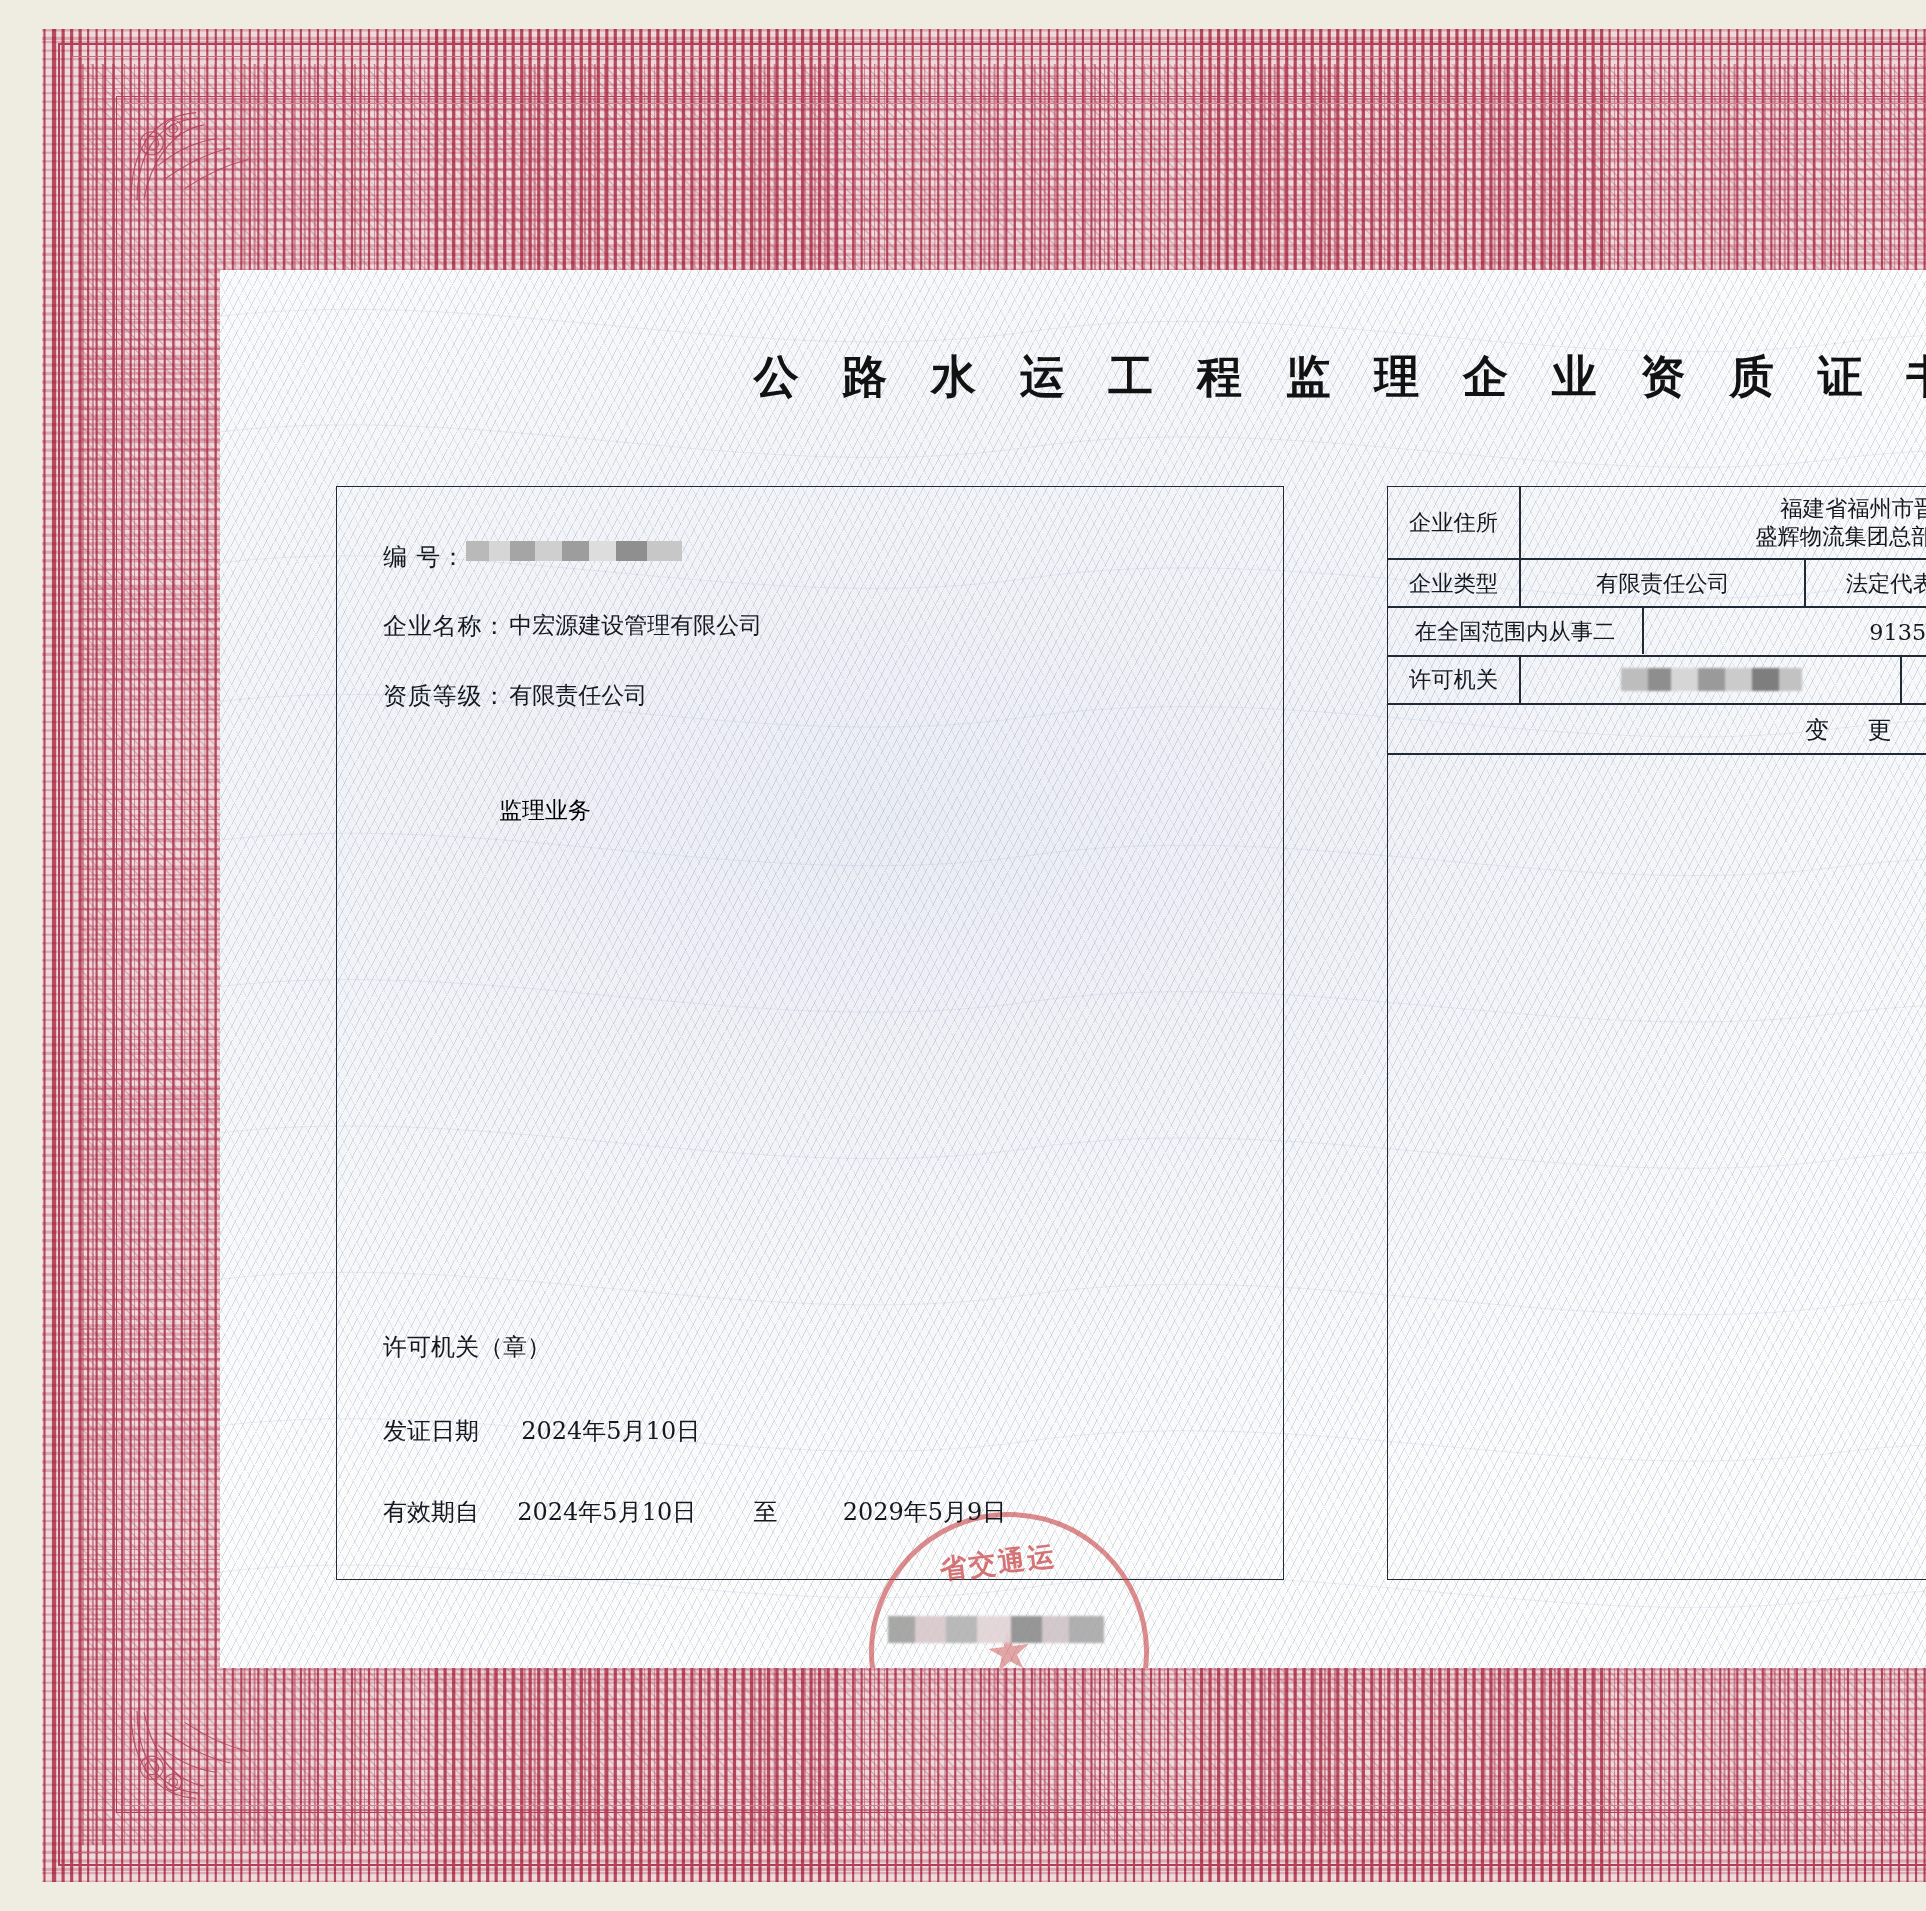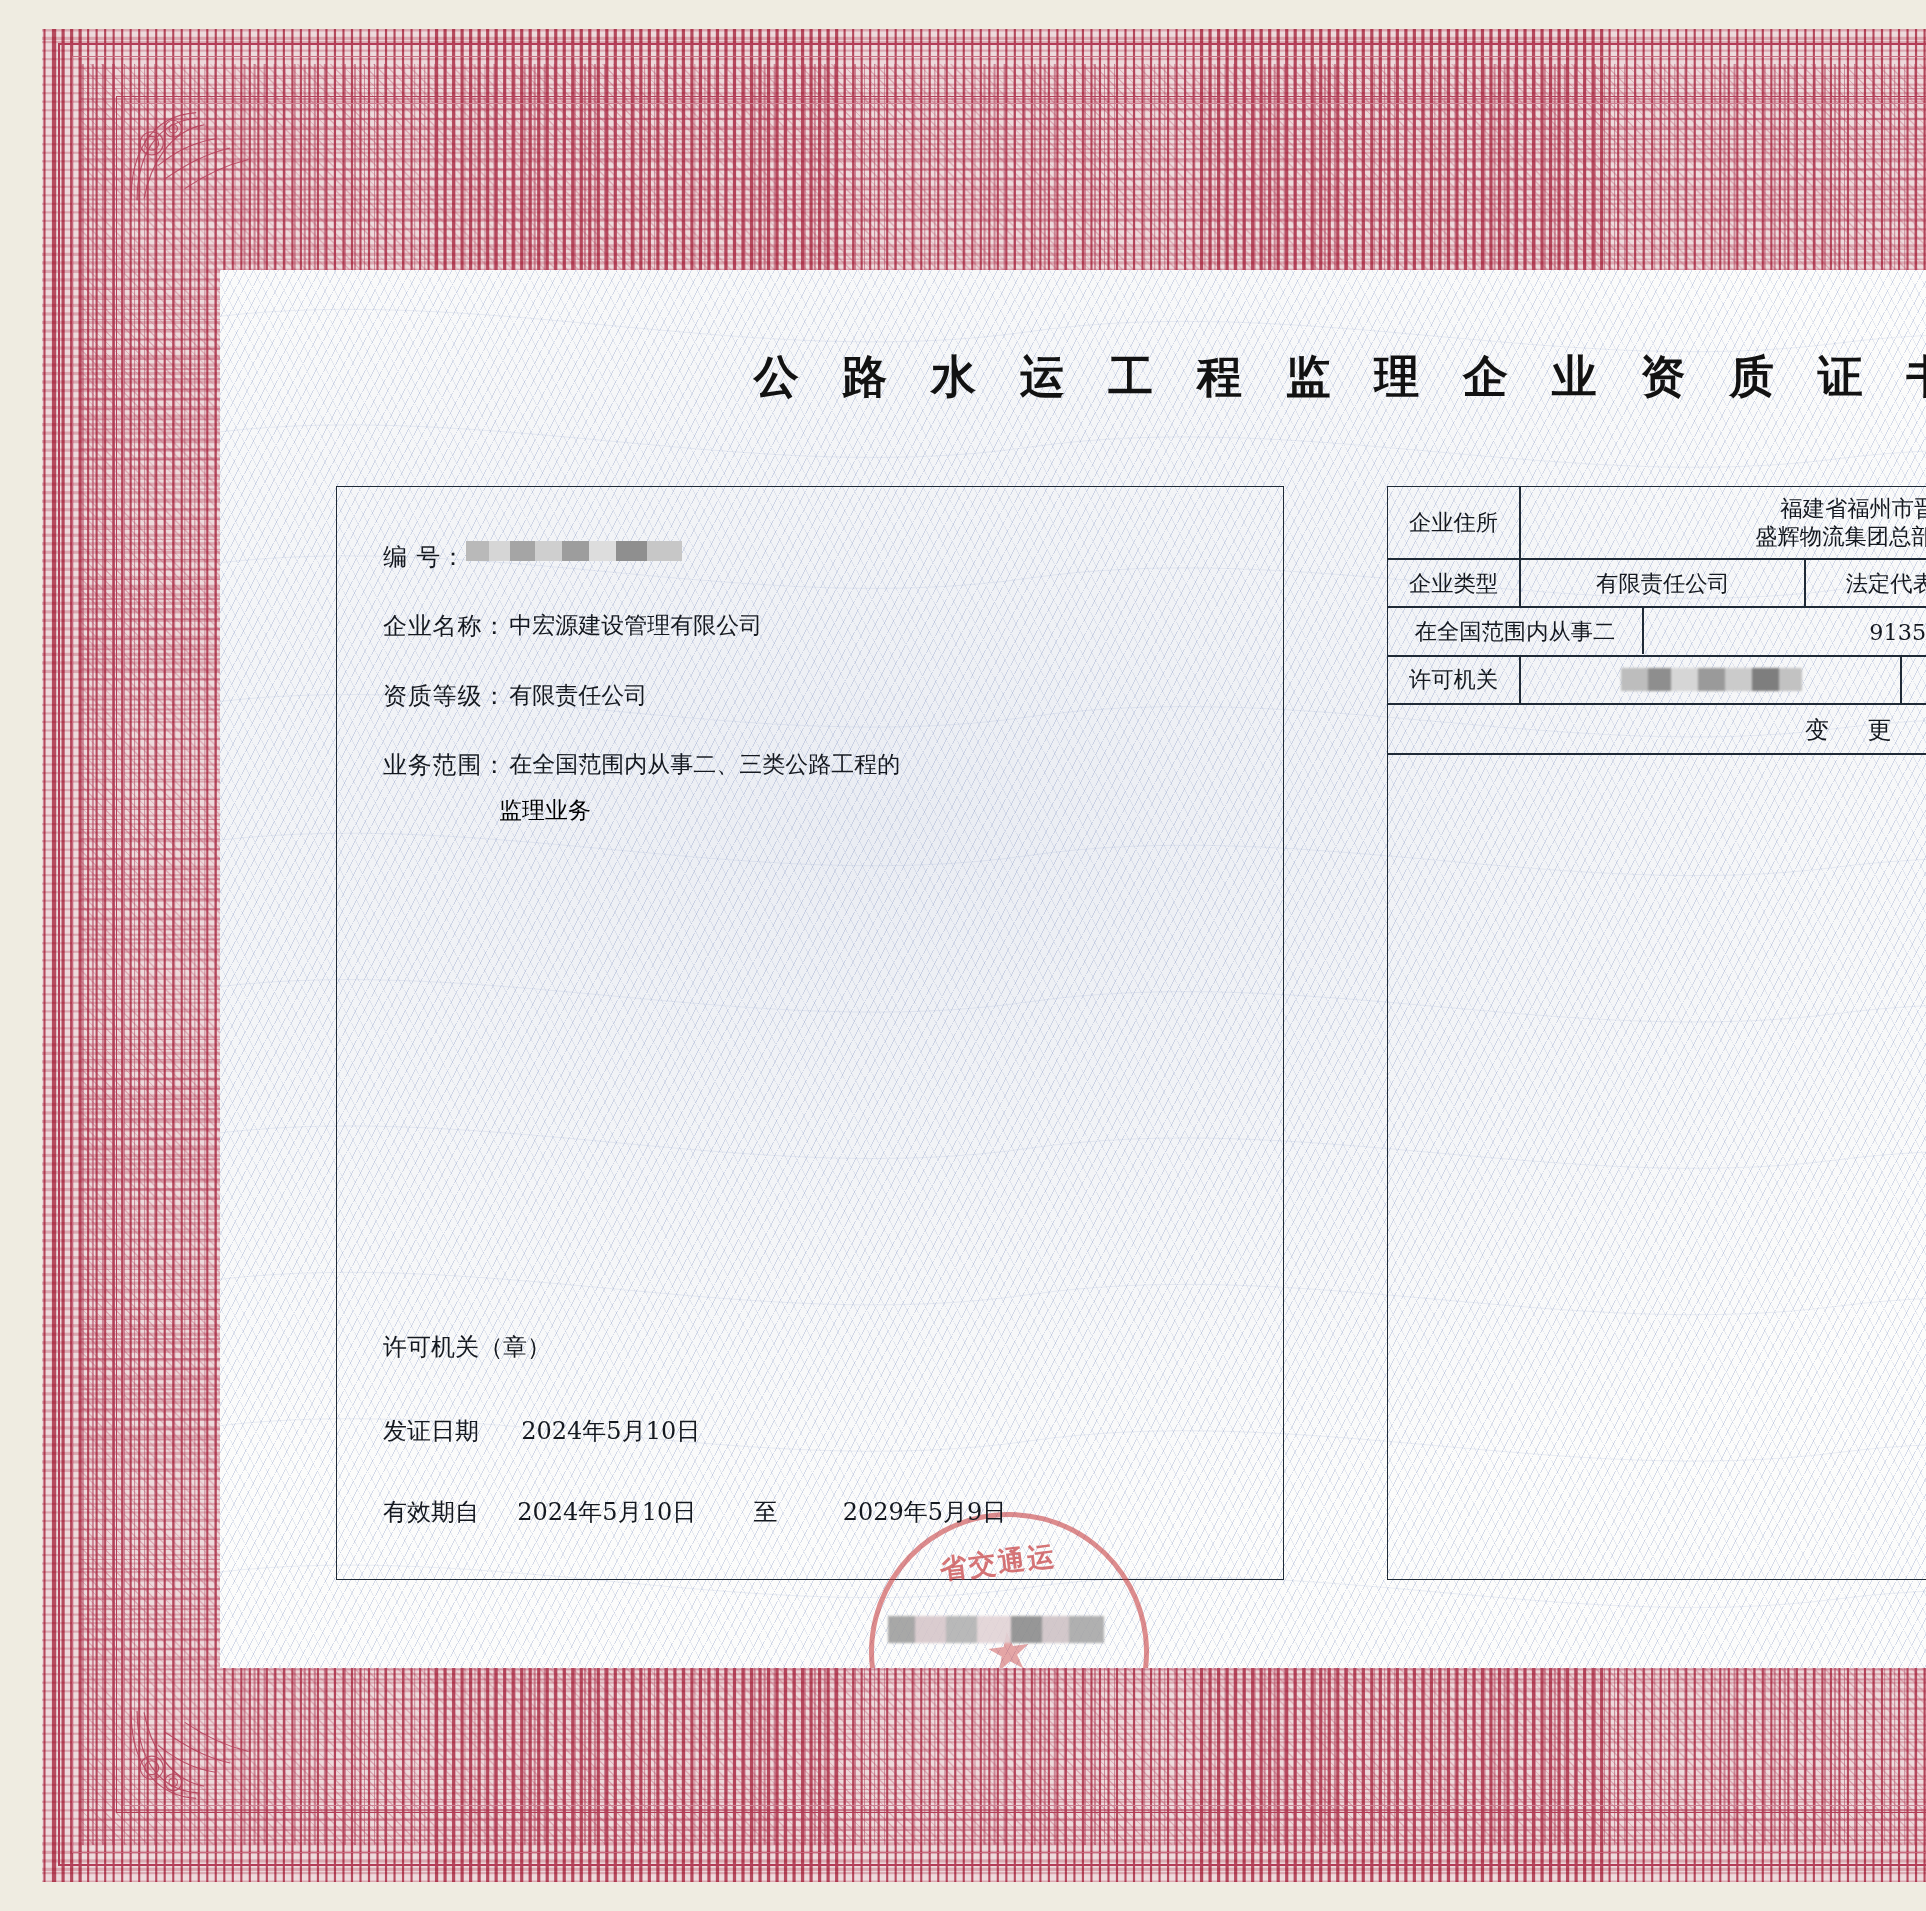--- a/index.html
+++ b/index.html
@@ -352,24 +352,20 @@
       <div class="field-row" style="left:46px; top:123px;">
         <span class="field-label">企业名称：</span>
         <span class="field-value">中宏源建设管理有限公司</span>
       </div>
 
       <div class="field-row" style="left:46px; top:193px;">
         <span class="field-label">资质等级：</span>
         <span class="field-value">有限责任公司</span>
       </div>
 
-      <div class="field-row" style="left:46px; top:262px;">
-        <span class="field-label">业务范围：</span>
-        <span class="field-value">在全国范围内从事二、三类公路工程的</span>
-      </div>
       <div class="multiline-second" style="left:162px; top:308px;">监理业务</div>
 
       <div class="seal">
         <div class="seal-text-top">省交通运</div>
         <div class="seal-star">★</div>
 
       </div>
       <div class="seal-redact"></div>
 
       <div class="issue-block" style="left:46px; top:844px;">许可机关（章）</div>

